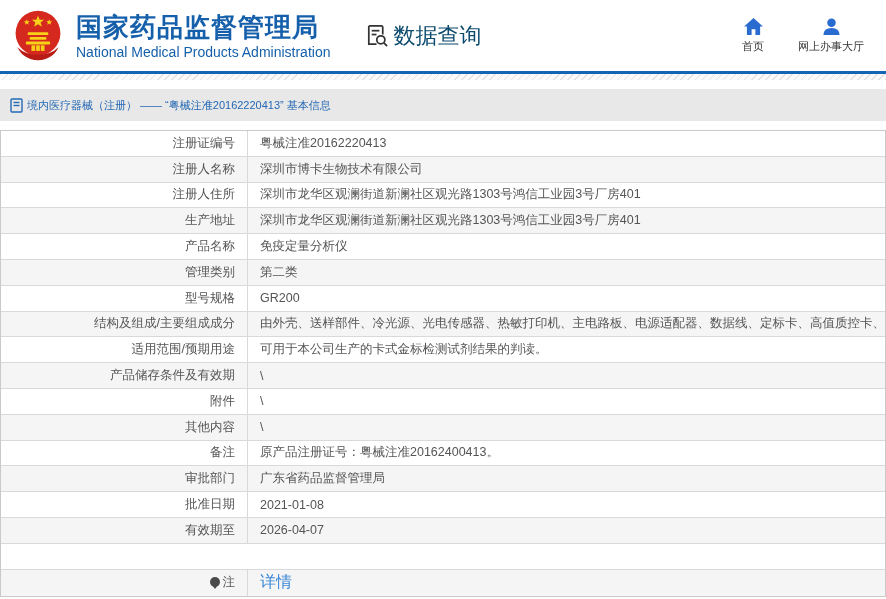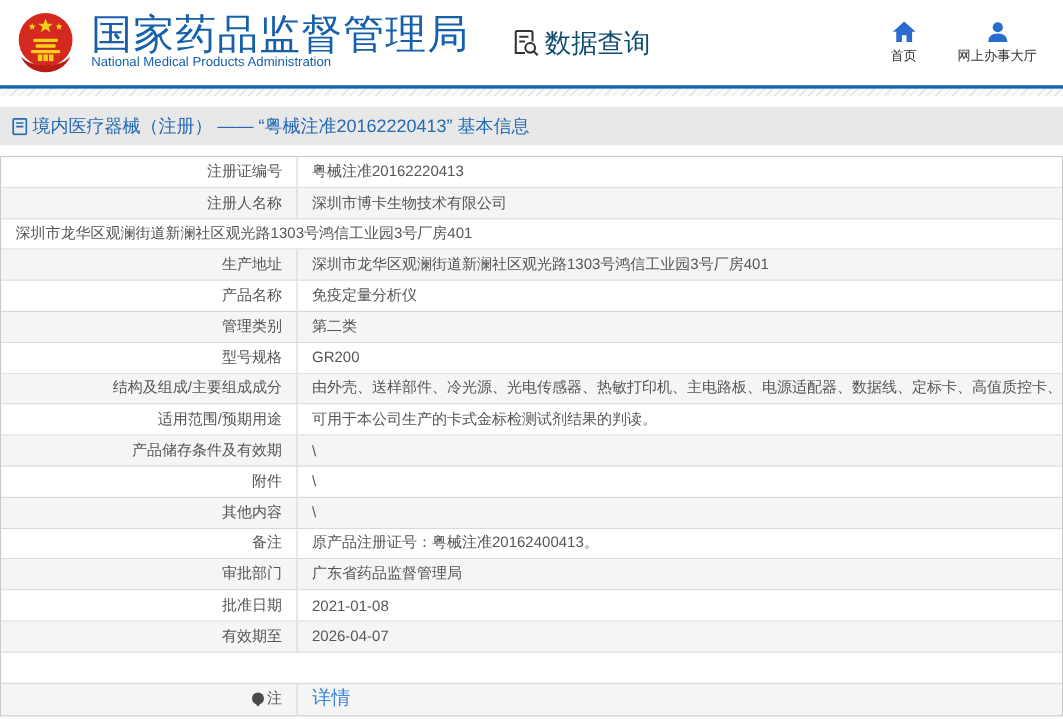--- a/index.html
+++ b/index.html
@@ -18,41 +18,41 @@
     width:886px;height:599px;overflow:hidden;background:#fff;
     font-family:"Liberation Sans","DejaVu Sans",sans-serif;
     color:#555;
   }
 
   
   .header{height:71px;display:flex;align-items:center;padding:0 0 0 10px;background:#fff;}
   .logo-wrap{display:flex;align-items:center;cursor:pointer;}
   .emblem{width:56px;height:56px;flex:0 0 auto;}
   .logo-text{margin-left:10px;}
-  .logo-title{color:var(--brand-blue);font-size:34px;font-weight:normal;letter-spacing:1px;line-height:30px;}
-  .logo-sub{color:var(--brand-blue);font-size:11px;margin-top:2px;}
+  .logo-title{color:var(--brand-blue);font-size:26px;font-weight:bold;letter-spacing:1px;line-height:30px;}
+  .logo-sub{color:var(--brand-blue);font-size:14px;margin-top:2px;}
   .section{display:flex;align-items:center;margin-left:34px;cursor:pointer;}
   .section-icon{width:25px;height:25px;margin-right:4px;}
   .section-title{font-size:22px;color:#0c4a6e;}
   .nav{margin-left:auto;display:flex;gap:34px;margin-right:22px;}
   .nav-item{display:flex;flex-direction:column;align-items:center;cursor:pointer;}
   .nav-icon{width:19px;height:17px;}
   .nav-label{font-size:11px;color:#333;margin-top:4px;white-space:nowrap;}
 
   
   .header-rule{height:3px;background:var(--rule-blue);}
   .hatch{height:6px;background:repeating-linear-gradient(135deg,#e3e3e3 0 1px,#fafafa 1px 5px);}
 
   
   .titlebar{
     margin-top:9px;height:32px;background:#e8e8e8;
     display:flex;align-items:center;padding:0 10px;
   }
   .doc-icon{width:13px;height:15px;margin-right:4px;flex:0 0 auto;}
-  .titlebar-text{color:#2569b4;font-size:15px;}
+  .titlebar-text{color:#2569b4;font-size:11px;}
 
   
   .table{
     margin-top:9px;border:1px solid #c9c9c9;border-bottom:1px solid #c9c9c9;
     width:886px;
   }
   .trow{display:flex;height:25.8px;border-bottom:1px solid var(--border-gray);background:#fff;text-align:right;}
   .trow:last-child{height:26px;border-bottom:none;}
   .trow:nth-child(even){background:var(--row-alt);}
   .tlabel{
@@ -142,20 +142,21 @@
 <div class="table">
     <div class="trow">
       <div class="tlabel">注册证编号</div>
       <div class="tvalue">粤械注准20162220413</div>
     </div>
     <div class="trow">
       <div class="tlabel">注册人名称</div>
       <div class="tvalue">深圳市博卡生物技术有限公司</div>
     </div>
     <div class="trow">
+      <div class="tlabel">注册人住所</div>
       <div class="tvalue">深圳市龙华区观澜街道新澜社区观光路1303号鸿信工业园3号厂房401</div>
     </div>
     <div class="trow">
       <div class="tlabel">生产地址</div>
       <div class="tvalue">深圳市龙华区观澜街道新澜社区观光路1303号鸿信工业园3号厂房401</div>
     </div>
     <div class="trow">
       <div class="tlabel">产品名称</div>
       <div class="tvalue">免疫定量分析仪</div>
     </div>

